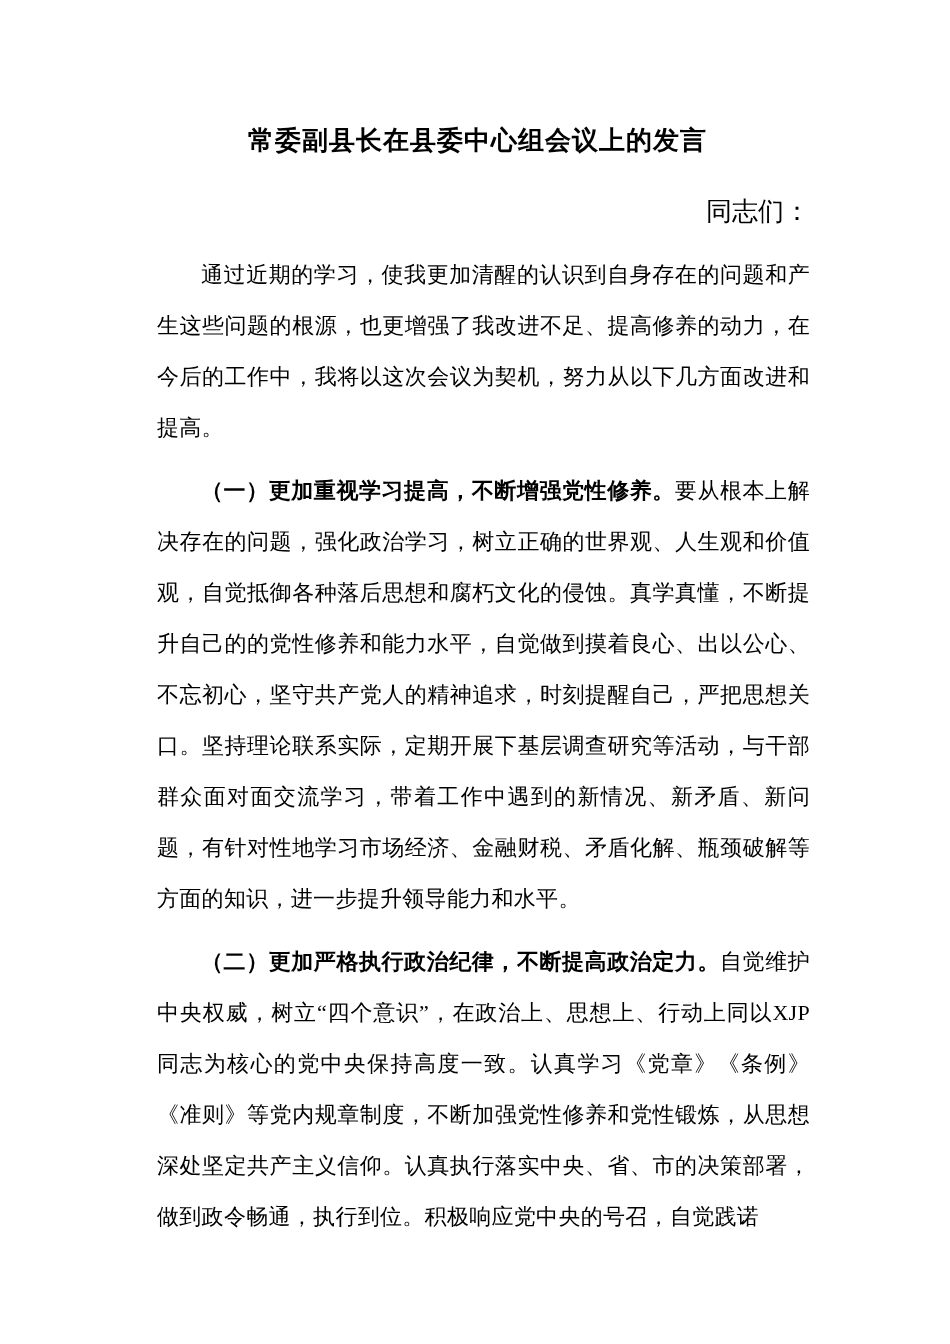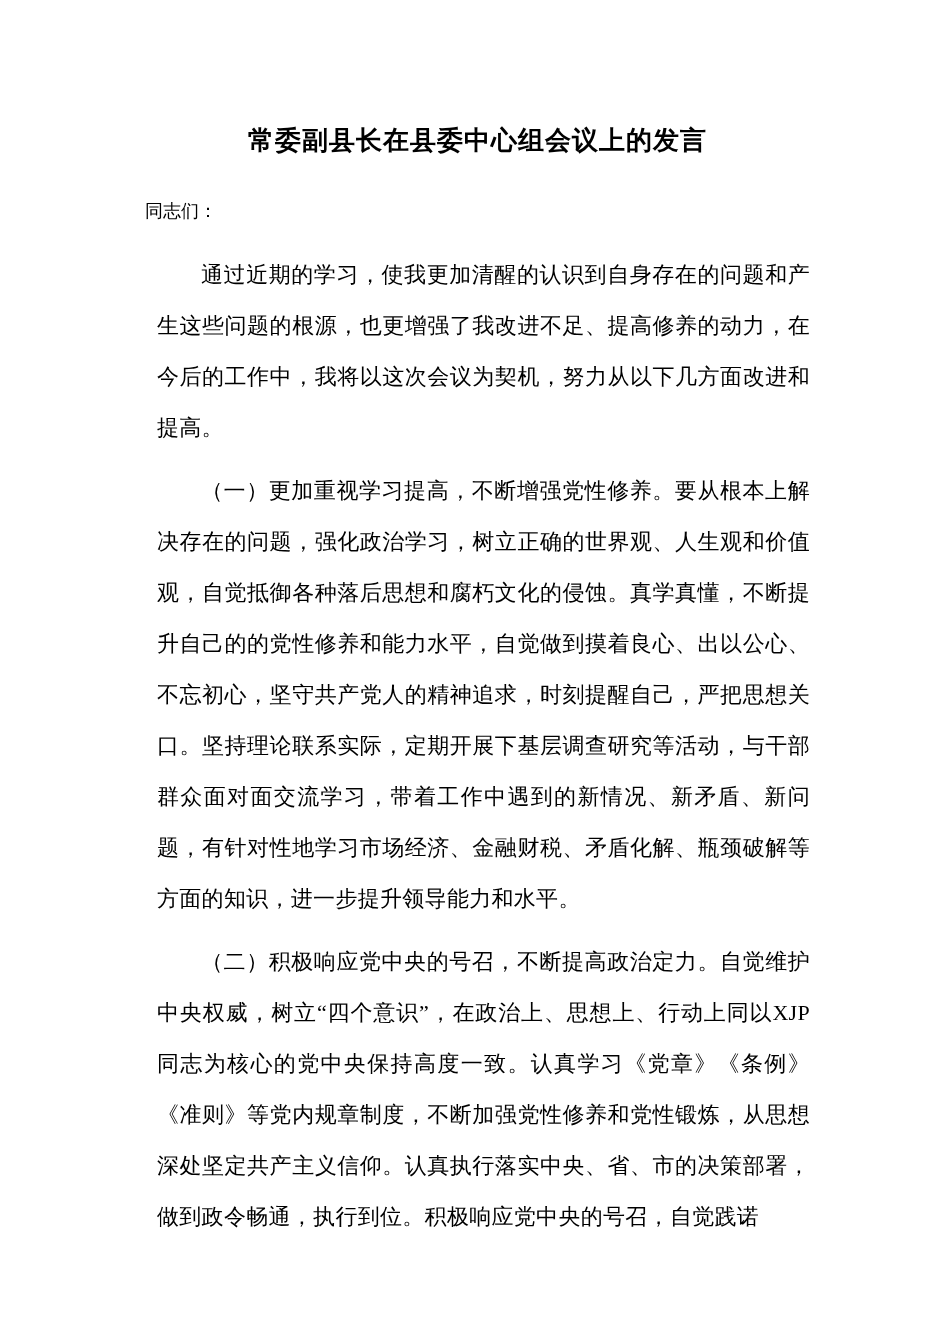--- a/index.html
+++ b/index.html
@@ -24,47 +24,48 @@
   .doc-title {
     margin: 0 0 26px 0;
     font-size: 26px;
     font-weight: bold;
     text-align: center;
     line-height: 38px;
     letter-spacing: 1px;
   }
   .salutation {
     margin: 0 0 12px 0;
-    font-size: 18px;
+    font-size: 26px;
     line-height: 51px;
     text-indent: 0;
+    text-align: right;
   }
   .para {
     margin: 0 0 12px 12px;
     font-size: 22px;
     line-height: 51px;
     text-align: justify;
     text-indent: 2em;
     letter-spacing: 0.3px;
   }
   .para:last-child {
     margin-bottom: 0;
   }
   .bold-lead {
-    font-weight: normal;
+    font-weight: bold;
   }
 </style>
 </head>
 <body>
 
 <div class="page">
 
   <h1 class="doc-title">常委副县长在县委中心组会议上的发言</h1>
 
   <p class="salutation">同志们：</p>
 
   <p class="para"><span>通过近期的学习，使我更加清醒的认识到自身存在的问题和产生这些问题的根源，也更增强了我改进不足、提高修养的动力，在今后的工作中，我将以这次会议为契机，努力从以下几方面改进和提高。</span></p>
 
   <p class="para"><span class="bold-lead">（一）更加重视学习提高，不断增强党性修养。</span><span>要从根本上解决存在的问题，强化政治学习，树立正确的世界观、人生观和价值观，自觉抵御各种落后思想和腐朽文化的侵蚀。真学真懂，不断提升自己的的党性修养和能力水平，自觉做到摸着良心、出以公心、不忘初心，坚守共产党人的精神追求，时刻提醒自己，严把思想关口。坚持理论联系实际，定期开展下基层调查研究等活动，与干部群众面对面交流学习，带着工作中遇到的新情况、新矛盾、新问题，有针对性地学习市场经济、金融财税、矛盾化解、瓶颈破解等方面的知识，进一步提升领导能力和水平。</span></p>
 
-  <p class="para"><span class="bold-lead">（二）积极响应党中央的号召，不断提高政治定力。</span><span>自觉维护中央权威，树立“四个意识”，在政治上、思想上、行动上同以XJP同志为核心的党中央保持高度一致。认真学习《党章》《条例》《准则》等党内规章制度，不断加强党性修养和党性锻炼，从思想深处坚定共产主义信仰。认真执行落实中央、省、市的决策部署，做到政令畅通，执行到位。积极响应党中央的号召，自觉践诺</span></p>
+  <p class="para"><span class="bold-lead">（二）更加严格执行政治纪律，不断提高政治定力。</span><span>自觉维护中央权威，树立“四个意识”，在政治上、思想上、行动上同以XJP同志为核心的党中央保持高度一致。认真学习《党章》《条例》《准则》等党内规章制度，不断加强党性修养和党性锻炼，从思想深处坚定共产主义信仰。认真执行落实中央、省、市的决策部署，做到政令畅通，执行到位。积极响应党中央的号召，自觉践诺</span></p>
 
 </div>
 
 </body></html>

